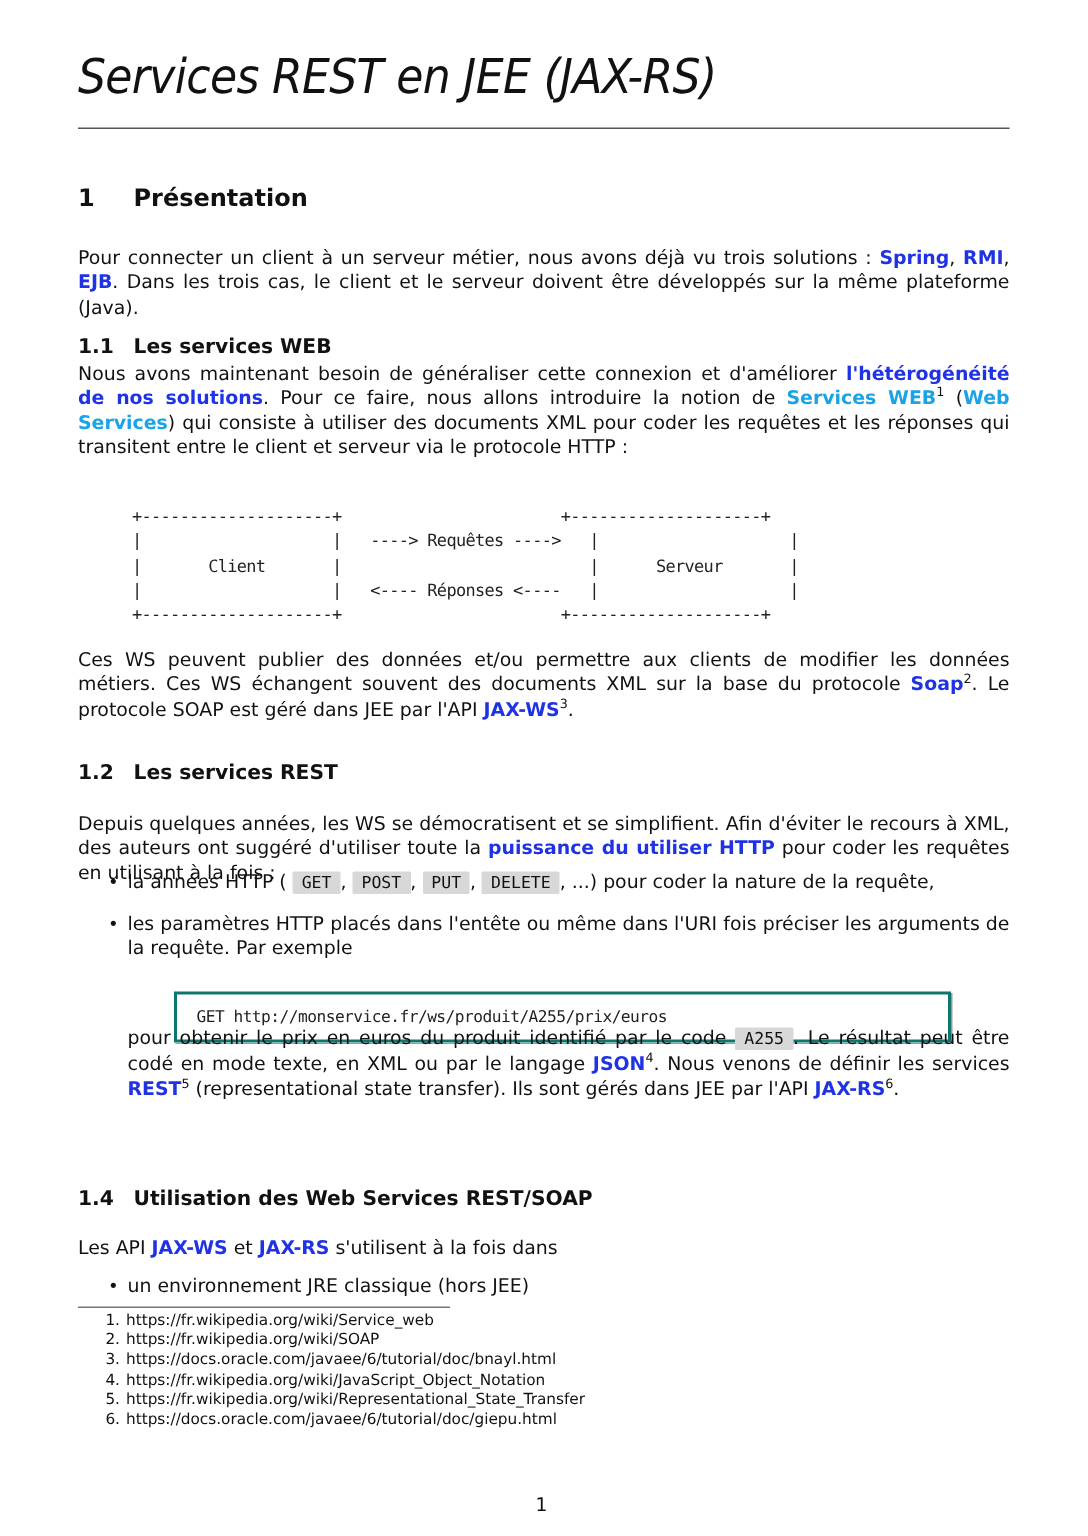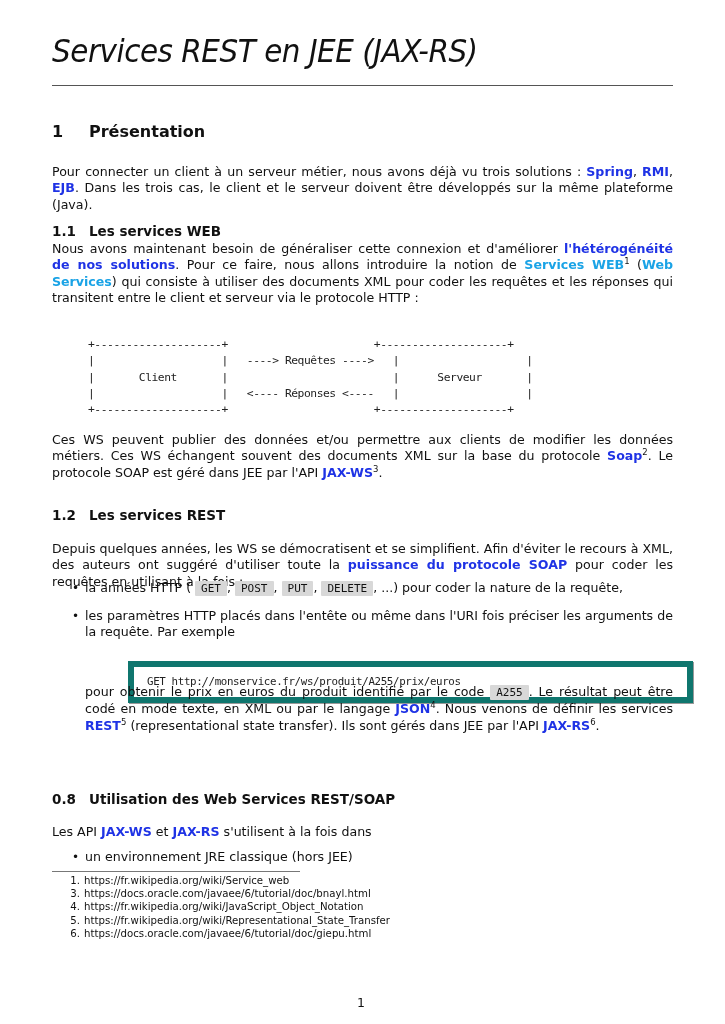--- a/index.html
+++ b/index.html
@@ -31,22 +31,22 @@
   }
   pre.ascii {
     position: absolute; left: 88px; top: 337px; margin: 0;
     font-family: "DejaVu Sans Mono", "Liberation Mono", monospace; font-size: 11.3px; line-height: 16.3px;
     color: #222; letter-spacing: -0.45px;
   }
   .bullet { position: absolute; left: 72px; }
   .bullet-dot { position: absolute; left: 0; top: 0; width: 14px; font-size: 12px; }
   .bullet-text { position: absolute; left: 13px; }
   .codebox {
-    position: absolute; left: 128px; top: 661px; width: 514px; height: 30px;
-    border: 6px solid #0f766e; box-shadow: 1px 1px 0 #999; padding-left: 39px;
+    position: absolute; left: 116px; top: 661px; width: 514px; height: 30px;
+    border: 2px solid #0f766e; box-shadow: 1px 1px 0 #999;
   }
   .codebox-text {
     position: absolute; left: 13px; top: 7px;
     font-family: "DejaVu Sans Mono", "Liberation Mono", monospace; font-size: 10.8px; color: #222;
     letter-spacing: -0.35px; white-space: nowrap;
   }
   .fn-rule { position: absolute; left: 52px; top: 871px; width: 248px; height: 1px; background: #777; }
   .footnotes { position: absolute; left: 52px; top: 874px; font-size: 10.2px; line-height: 13.2px; margin: 0; padding: 0; list-style: none; }
   .footnotes li { white-space: nowrap; }
   .fn-num { display: inline-block; width: 28px; text-align: right; padding-right: 4px; }
@@ -82,21 +82,21 @@
 
 <p class="para" style="top:432px; margin:0;">
   <span>Ces WS peuvent publier des données et/ou permettre aux clients de modifier les données métiers. Ces WS échangent souvent des documents XML sur la base du protocole </span><span class="link-b">Soap</span><sup>2</sup><span>. Le protocole SOAP est géré dans JEE par l'API </span><span class="link-b">JAX-WS</span><sup>3</sup><span>.</span>
 </p>
 
 <h2 class="h2" style="top:507px;">
   <span class="num2">1.2</span><span>Les services REST</span>
 </h2>
 
 <p class="para" style="top:541px; margin:0;">
-  <span>Depuis quelques années, les WS se démocratisent et se simplifient. Afin d'éviter le recours à XML, des auteurs ont suggéré d'utiliser toute la </span><span class="link-b">puissance du protocole SOAP</span><span> pour coder les requêtes en utilisant à la fois :</span>
+  <span>Depuis quelques années, les WS se démocratisent et se simplifient. Afin d'éviter le recours à XML, des auteurs ont suggéré d'utiliser toute la </span><span class="link-b">puissance du utiliser HTTP</span><span> pour coder les requêtes en utilisant à la fois :</span>
 </p>
 
 <div class="bullet" style="top:580px; width:601px;">
   <span class="bullet-dot">•</span>
   <span class="bullet-text" style="white-space:nowrap;"><span>la années HTTP ( </span><span class="code-inline">GET</span>, <span class="code-inline">POST</span>, <span class="code-inline">PUT</span>, <span class="code-inline">DELETE</span><span>, ...) pour coder la nature de la requête,</span></span>
 </div>
 
 <div class="bullet" style="top:608px; width:601px;">
   <span class="bullet-dot">•</span>
   <span class="bullet-text" style="width:588px; text-align:justify;">les paramètres HTTP placés dans l'entête ou même dans l'URI fois préciser les arguments de la requête. Par exemple</span>
@@ -104,34 +104,35 @@
 
 <div class="codebox">
   <span class="codebox-text">GET http://monservice.fr/ws/produit/A255/prix/euros</span>
 </div>
 
 <p class="para indent" style="top:684px; margin:0;">
   <span>pour obtenir le prix en euros du produit identifié par le code </span><span class="code-inline">A255</span><span>. Le résultat peut être codé en mode texte, en XML ou par le langage </span><span class="link-b">JSON</span><sup>4</sup><span>. Nous venons de définir les services </span><span class="link-b">REST</span><sup>5</sup><span> (representational state transfer). Ils sont gérés dans JEE par l'API </span><span class="link-b">JAX-RS</span><sup>6</sup><span>.</span>
 </p>
 
 <h2 class="h2" style="top:791px;">
-  <span class="num2">0.8</span><span>Utilisation des Web Services REST/SOAP</span>
+  <span class="num2">1.4</span><span>Utilisation des Web Services REST/SOAP</span>
 </h2>
 
 <p class="para" style="top:824px; margin:0;">
   <span>Les API </span><span class="link-b">JAX-WS</span><span> et </span><span class="link-b">JAX-RS</span><span> s'utilisent à la fois dans</span>
 </p>
 
 <div class="bullet" style="top:849px; width:601px;">
   <span class="bullet-dot">•</span>
   <span class="bullet-text" style="white-space:nowrap;">un environnement JRE classique (hors JEE)</span>
 </div>
 
 <div class="fn-rule"></div>
 <ol class="footnotes">
   <li><span class="fn-num">1.</span><span>https://fr.wikipedia.org/wiki/Service_web</span></li>
+  <li><span class="fn-num">2.</span><span>https://fr.wikipedia.org/wiki/SOAP</span></li>
   <li><span class="fn-num">3.</span><span>https://docs.oracle.com/javaee/6/tutorial/doc/bnayl.html</span></li>
   <li><span class="fn-num">4.</span><span>https://fr.wikipedia.org/wiki/JavaScript_Object_Notation</span></li>
   <li><span class="fn-num">5.</span><span>https://fr.wikipedia.org/wiki/Representational_State_Transfer</span></li>
   <li><span class="fn-num">6.</span><span>https://docs.oracle.com/javaee/6/tutorial/doc/giepu.html</span></li>
 </ol>
 
 <div class="page-number">1</div>
 
 </body></html>

